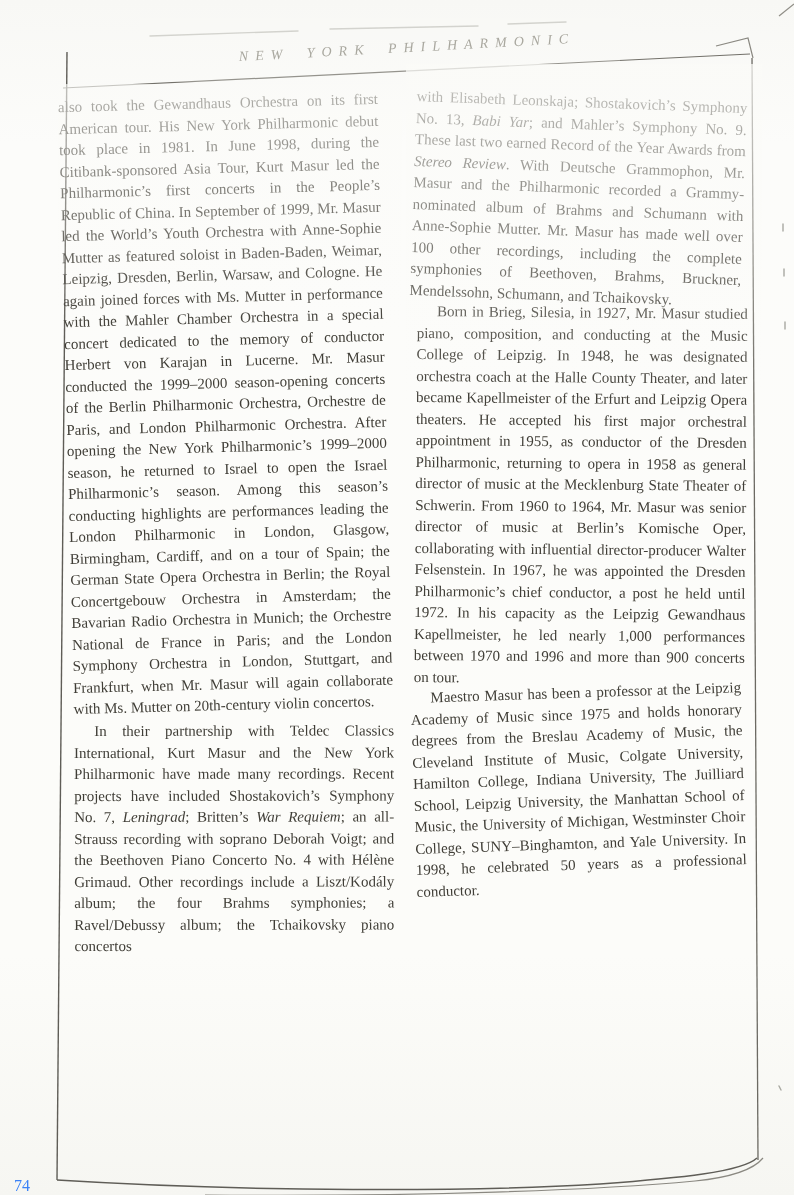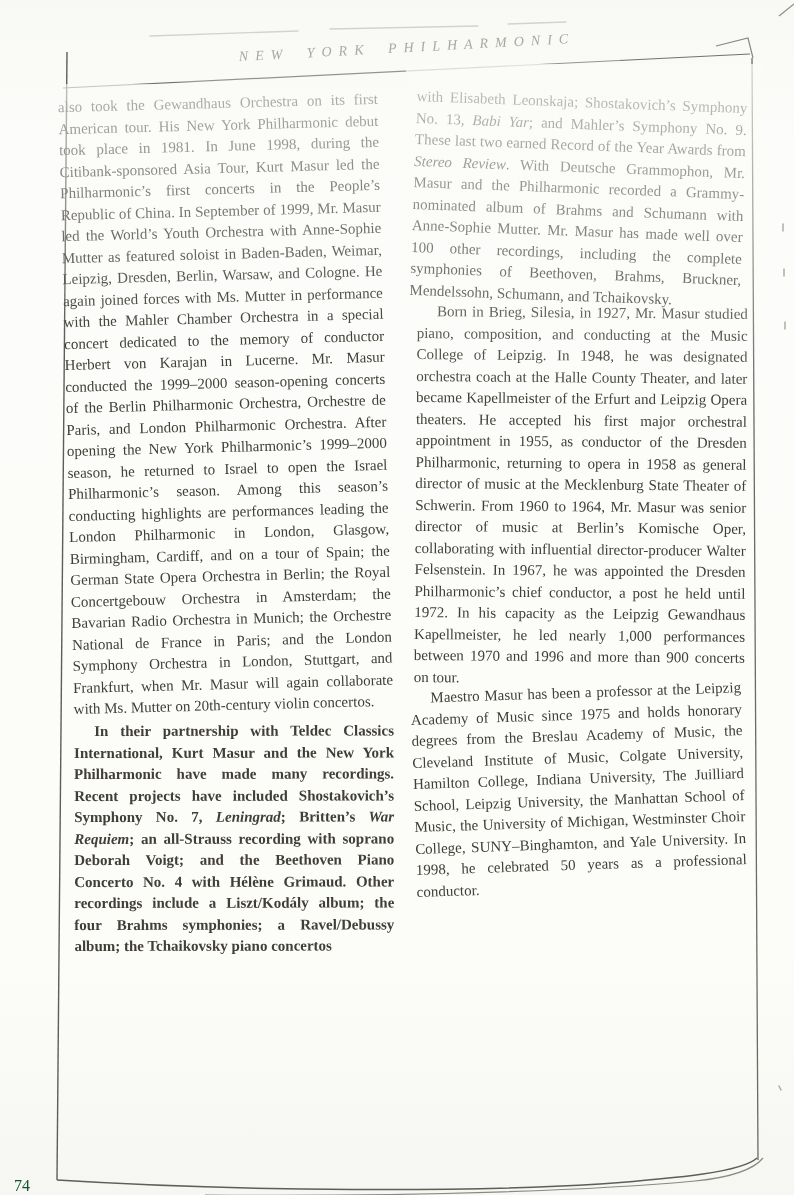--- a/index.html
+++ b/index.html
@@ -42,21 +42,21 @@
   }
   .col-left  { left: 74px;  top: 97px; width: 320px; }
   .col-right { left: 417px; top: 86px; width: 331px; }
 
   .para { margin: 0; }
   .para.indent { text-indent: 1.35em; }
   em { font-style: italic; }
 
   
   .col-left  .p0 { transform: rotate(-1.5deg); transform-origin: 0 100%; }
-  .col-left  .p1 { transform: rotate(-0.1deg); transform-origin: 0 0; font-weight: bold; }
+  .col-left  .p1 { transform: rotate(-0.1deg); transform-origin: 0 0; }
   .col-right .p0 { transform: rotate(2.1deg);  transform-origin: 0 0; }
   .col-right .p1 { transform: rotate(0.5deg);  transform-origin: 0 0; }
   .col-right .p2 { transform: rotate(-1.9deg); transform-origin: 0 100%; }
 
   
   .fade { position: absolute; z-index: 3; pointer-events: none; }
   .fade-left {
     left: 58px; top: 84px; width: 344px; height: 250px;
     background: linear-gradient(to bottom, rgba(251,251,248,0.62), rgba(251,251,248,0));
   }
@@ -67,21 +67,21 @@
   .fade-header {
     left: 140px; top: 18px; width: 480px; height: 64px;
     background: rgba(252,252,249,0.25);
   }
 
   .page-number {
     position: absolute;
     left: 14px; top: 1177px;
     z-index: 2;
     font-size: 16px;
-    color: #14532d;
+    color: #3b82f6;
     font-family: Liberation Serif, serif;
   }
 </style>
 </head>
 <body>
 
 <div class="scan-root">
 
   <svg class="frame" width="794" height="1195" viewBox="0 0 794 1195">
 

